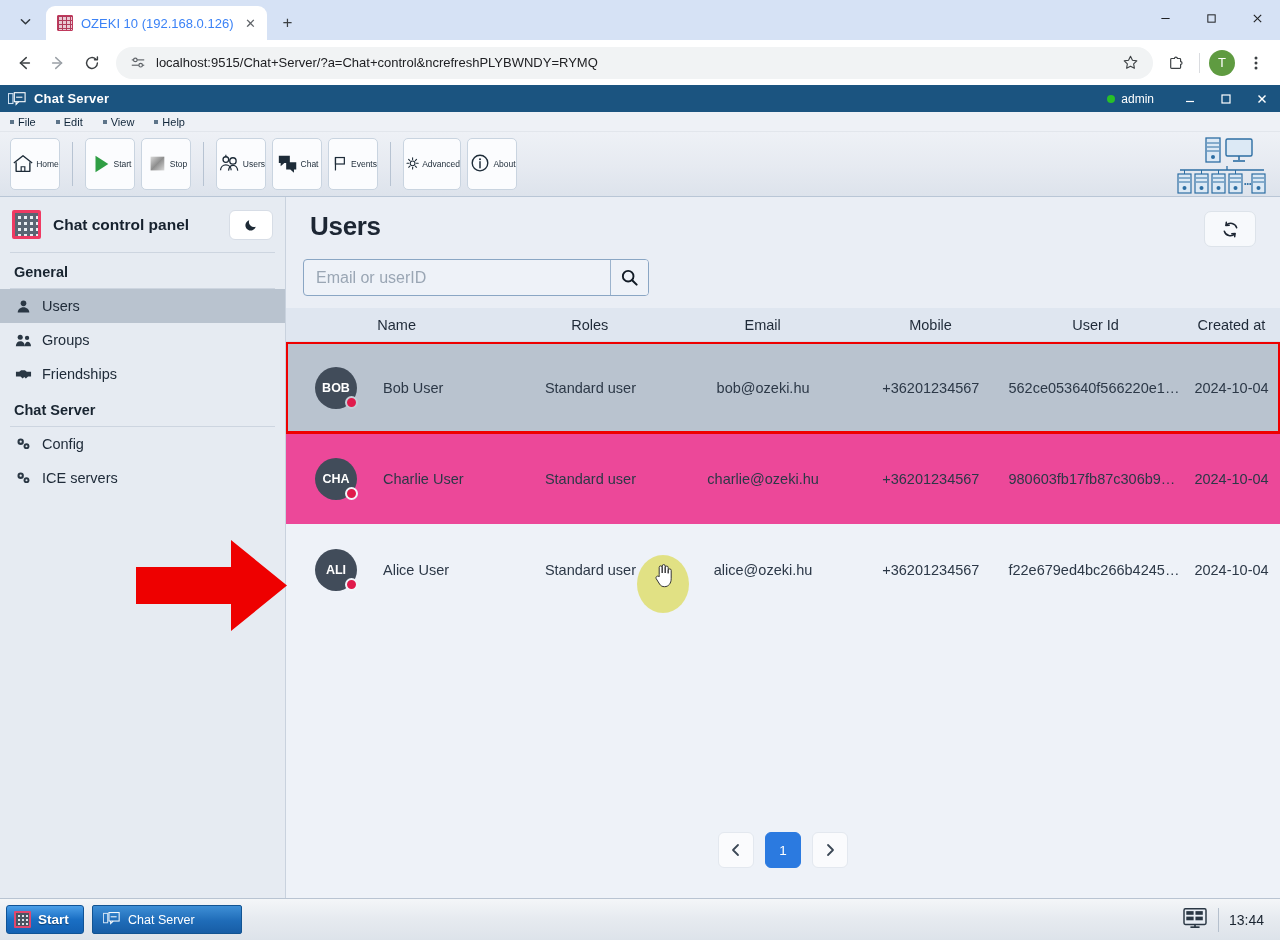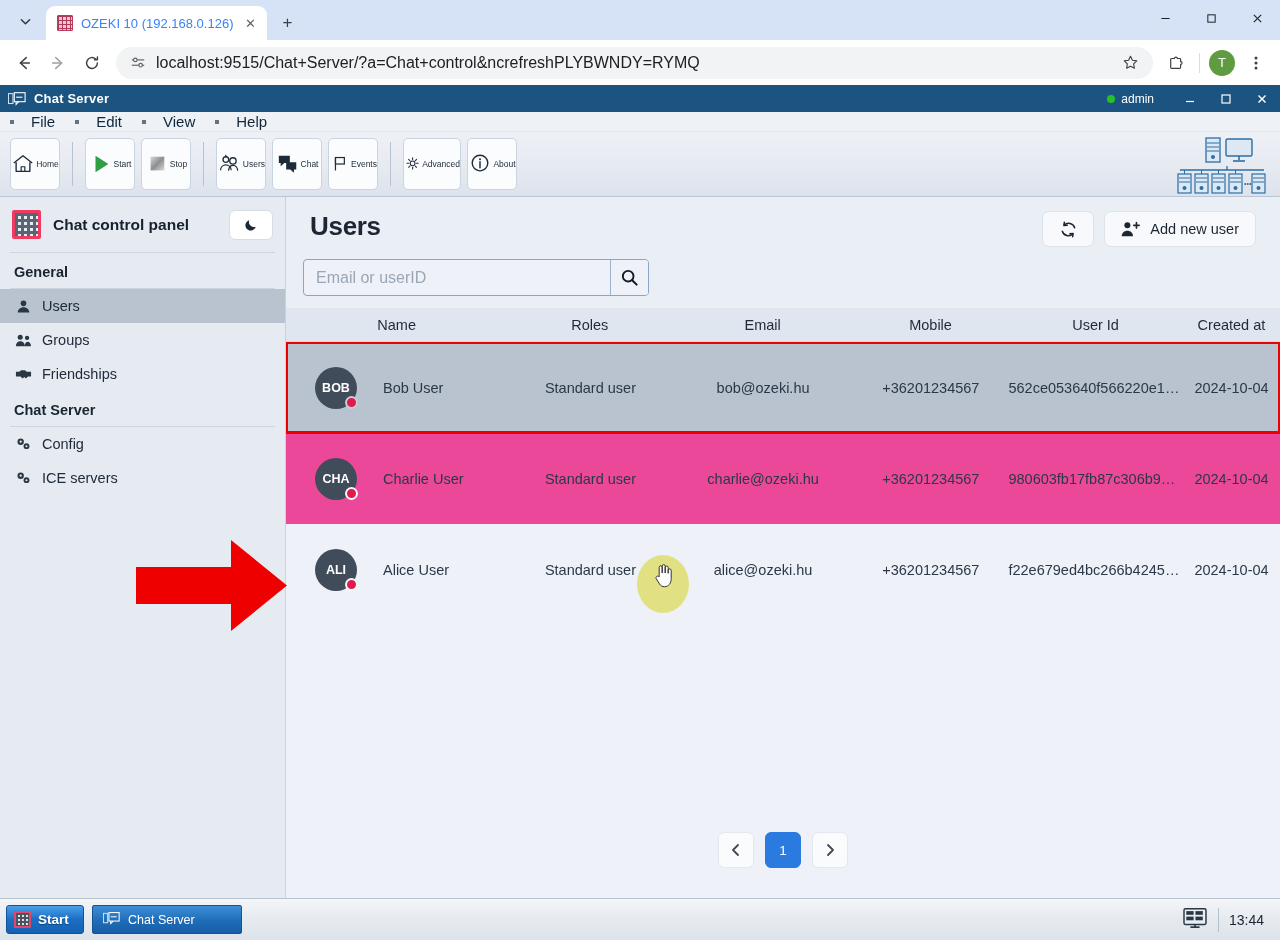--- a/index.html
+++ b/index.html
@@ -50,21 +50,21 @@
   .toolbar { height: 45px; background: #ffffff; display: flex; align-items: center; padding: 0 8px; gap: 2px; }
   .tb-icon {
     width: 32px; height: 32px; border-radius: 50%;
     display: flex; align-items: center; justify-content: center;
     color: #3c4043; flex: 0 0 auto;
   }
   .omnibox {
     flex: 1; height: 32px; background: #f1f3f4; border-radius: 16px;
     display: flex; align-items: center; padding: 0 14px; gap: 10px; margin: 0 6px;
   }
-  .omni-url { font-size: 16px; color: #202124; white-space: nowrap; overflow: hidden; text-overflow: ellipsis; flex:1; }
+  .omni-url { font-size: 13px; color: #202124; white-space: nowrap; overflow: hidden; text-overflow: ellipsis; flex:1; }
   .tb-sep { width: 1px; height: 20px; background: #dadce0; margin: 0 4px; }
   .profile-av {
     width: 26px; height: 26px; border-radius: 50%; background: #5f9b41; color: #fff;
     display: flex; align-items: center; justify-content: center; font-size: 13px; font-weight: 500;
   }
 
   
   .appwin { height: 813px; background: #eef2f7; display: flex; flex-direction: column; }
   .app-titlebar {
     height: 27px; background: #1b5480; display: flex; align-items: center;
@@ -72,21 +72,21 @@
   }
   .app-title-ico { width: 18px; height: 14px; margin-right: 8px; position: relative; }
   .app-title-txt { font-size: 13px; font-weight: bold; letter-spacing: .2px; }
   .app-title-right { margin-left: auto; display: flex; align-items: center; }
   .adminwrap { display: flex; align-items: center; gap: 6px; margin-right: 18px; font-size: 12px; }
   .dot-green { width: 8px; height: 8px; border-radius: 50%; background: #28c028; }
   .app-wbtn { width: 36px; height: 27px; display: flex; align-items: center; justify-content: center; font-size: 13px; }
 
   .menubar { height: 20px; background: #eef1f6; display: flex; align-items: center; padding-left: 10px; gap: 20px;
              border-bottom: 1px solid #e2e6ec; }
-  .menu-item { font-size: 15px; color: #10263a; display: flex; align-items: center; gap: 17px; }
+  .menu-item { font-size: 11px; color: #10263a; display: flex; align-items: center; gap: 4px; }
   .menu-bullet { width: 4px; height: 4px; background: #5d7489; display: inline-block; }
 
   .ribbon {
     height: 65px; background: linear-gradient(to bottom,#eef1f6 0%,#e6eaf1 55%, #dde3ec 100%);
     display: flex; align-items: center; padding: 0 10px; gap: 6px; position: relative;
     border-bottom: 1px solid #b9c6d6;
   }
   .rb-btn {
     width: 50px; height: 52px; background: #fbfcfe; border: 1px solid #c9d4e0; border-radius: 5px;
     display: flex; align-items: center; justify-content: center; gap: 1px;
@@ -574,29 +574,20 @@
           <span class="c-title">Users</span>
           <div class="c-actions">
             <div class="btn-light btn-icon-only">
               <svg width="19" height="19" viewBox="0 0 20 20">
                 <path d="M16.5 8.2A6.6 6.6 0 0 0 5.4 5.5" fill="none" stroke="#1d2633" stroke-width="1.6" stroke-linecap="round"></path>
                 <path d="M3.5 11.8A6.6 6.6 0 0 0 14.6 14.5" fill="none" stroke="#1d2633" stroke-width="1.6" stroke-linecap="round"></path>
                 <path d="M5.6 2.5 L5.2 5.9 L8.6 5.6" fill="none" stroke="#1d2633" stroke-width="1.6" stroke-linecap="round" stroke-linejoin="round"></path>
                 <path d="M14.4 17.5 L14.8 14.1 L11.4 14.4" fill="none" stroke="#1d2633" stroke-width="1.6" stroke-linecap="round" stroke-linejoin="round"></path>
               </svg>
             </div>
-            <div class="btn-light">
-              <svg width="20" height="18" viewBox="0 0 22 18">
-                <circle cx="7" cy="5" r="3.3" fill="#1d2633"></circle>
-                <path d="M0.8 17c0-3.6 2.8-6 6.2-6s6.2 2.4 6.2 6z" fill="#1d2633"></path>
-                <line x1="17" y1="2" x2="17" y2="8" stroke="#1d2633" stroke-width="1.8" stroke-linecap="round"></line>
-                <line x1="14" y1="5" x2="20" y2="5" stroke="#1d2633" stroke-width="1.8" stroke-linecap="round"></line>
-              </svg>
-              <span>Add new user</span>
-            </div>
           </div>
         </div>
 
         <div class="searchrow">
           <div class="searchbox">
             <input type="text" placeholder="Email or userID" style="">
             <div class="search-go">
               <svg width="19" height="19" viewBox="0 0 20 20">
                   <circle cx="8.6" cy="8.6" r="5.6" fill="none" stroke="#121b26" stroke-width="2"></circle>
                   <line x1="12.8" y1="12.8" x2="17.5" y2="17.5" stroke="#121b26" stroke-width="2.2" stroke-linecap="round"></line>

